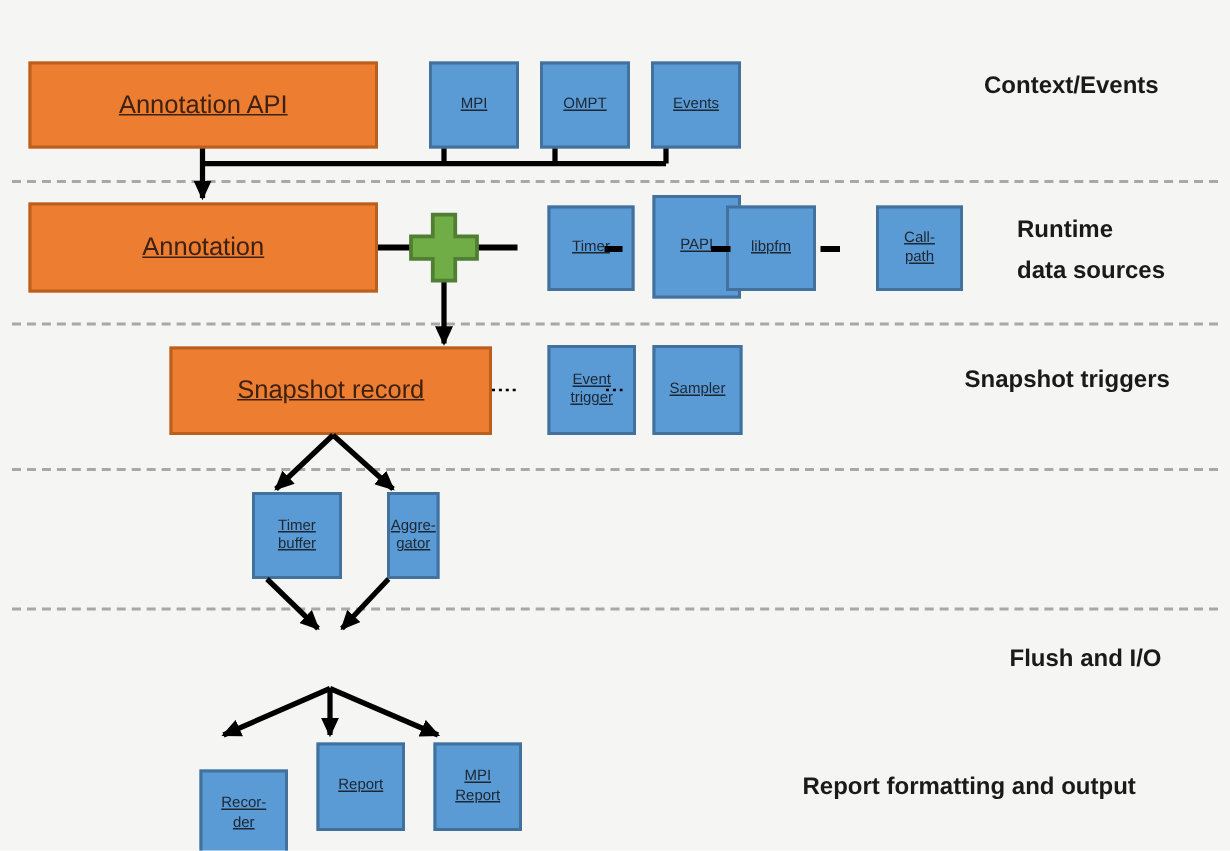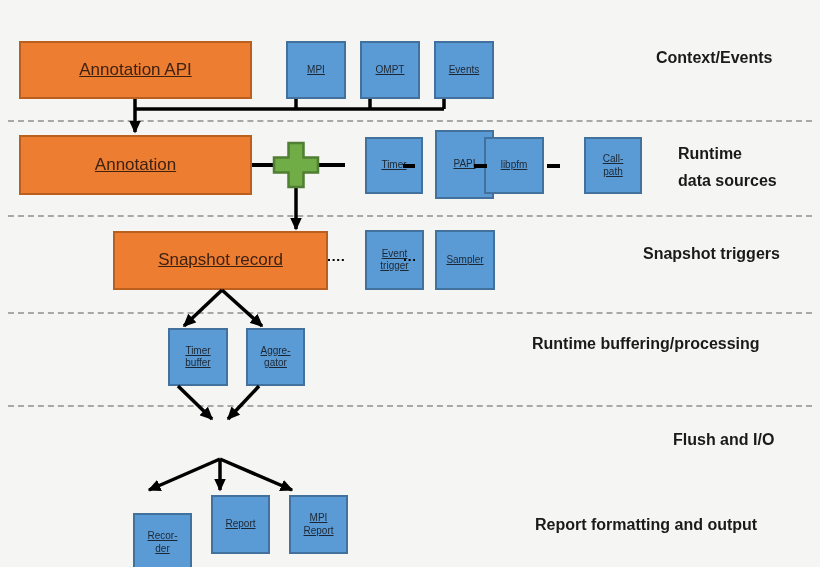--- a/index.html
+++ b/index.html
@@ -46,35 +46,34 @@
   <div class="box blue small" style="left:564px;top:137px;width:58px;height:57px">Call-
 path</div>
 
   <div class="box orange big" style="left:113px;top:231px;width:215px;height:59px">Snapshot record</div>
   <div class="box blue small" style="left:345px;top:230px;width:59px;height:60px">Event
 trigger</div>
   <div class="box blue small" style="left:415px;top:230px;width:60px;height:60px">Sampler</div>
 
   <div class="box blue small" style="left:148px;top:328px;width:60px;height:58px">Timer
 buffer</div>
-  <div class="box blue small" style="left:226px;top:328px;width:59px;height:58px">Aggre-
+  <div class="box blue small" style="left:238px;top:328px;width:35px;height:58px">Aggre-
 gator</div>
 
 
   <div class="box blue small" style="left:113px;top:513px;width:59px;height:59px">Recor-
 der</div>
   <div class="box blue small" style="left:191px;top:495px;width:59px;height:59px">Report</div>
   <div class="box blue small" style="left:269px;top:495px;width:59px;height:59px">MPI
 Report</div>
 
   <div class="slabel" style="left:656px;top:44px">Context/Events</div>
   <div class="slabel" style="left:678px;top:140px">Runtime
 data sources</div>
   <div class="slabel" style="left:643px;top:240px">Snapshot triggers</div>
-  <div class="slabel" style="left:532px;top:330px">Runtime buffering/processing</div>
   <div class="slabel" style="left:673px;top:426px">Flush and I/O</div>
   <div class="slabel" style="left:535px;top:511px">Report formatting and output</div>
 
   <svg class="wires" width="820" height="567">
     <defs>
       <marker id="ah" markerUnits="userSpaceOnUse" markerWidth="13" markerHeight="12" refX="11.5" refY="6" orient="auto">
         <path d="M0,0 L13,6 L0,12 Z" fill="#000"></path>
       </marker>
     </defs>
 

